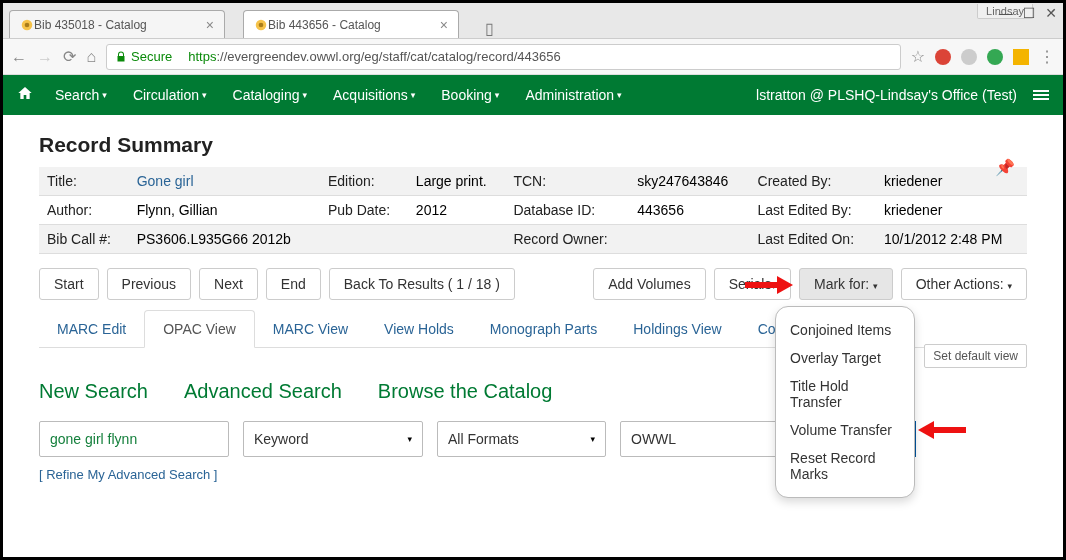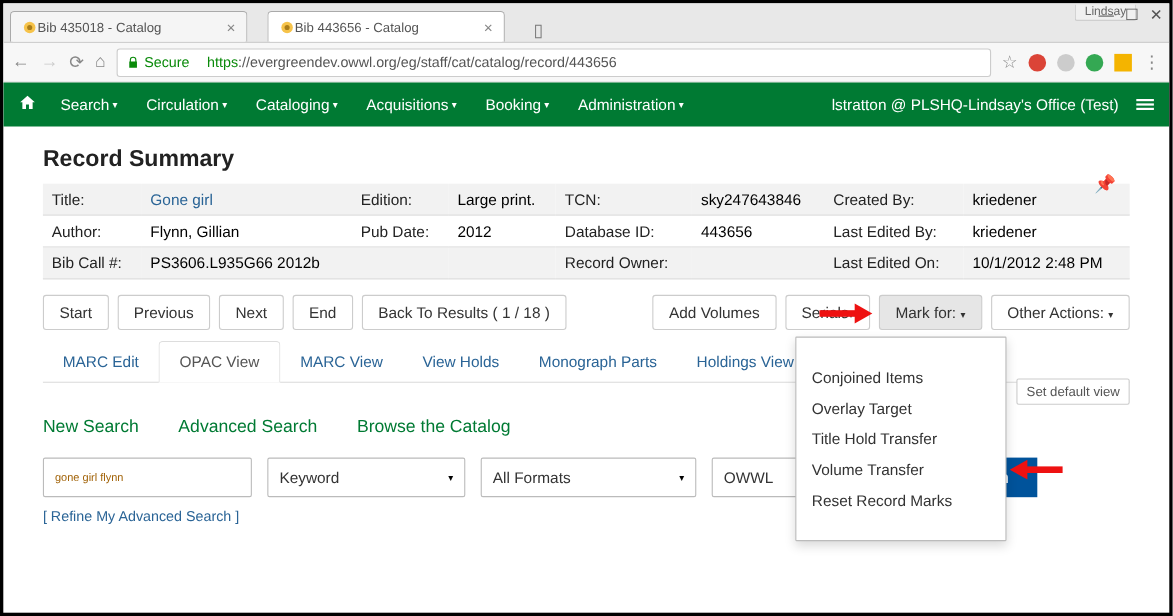--- a/index.html
+++ b/index.html
@@ -33,33 +33,33 @@
   .lbl { font-weight: 400; color: #222; }
   .link { color: #2a6496; }
   .toolbar { margin-top: 14px; display: flex; align-items: center; }
   .btn { border: 1px solid #ccc; background: #fff; padding: 7px 14px; font-size: 14px; color: #333; border-radius: 3px; cursor: pointer; }
   .toolbar .left-group { display: flex; gap: 8px; }
   .toolbar .right-group { margin-left: auto; display: flex; gap: 8px; align-items:center; position:relative;}
   .btn.open { background: #e6e6e6; }
   .red-arrow-h { position:absolute; left:-54px; top:9px; width:50px; height:16px; pointer-events:none;}
   .red-arrow-h .shaft{position:absolute; left:0; top:5px; width:34px; height:6px; background:#e11;}
   .red-arrow-h .head{position:absolute; left:32px; top:-1px; width:0;height:0;border-top:9px solid transparent;border-bottom:9px solid transparent;border-left:16px solid #e11;}
-  .dropdown { position: absolute; right: 112px; top: 38px; width: 192px; background: #fff; border: 1px solid #bbb; border-radius: 1px; box-shadow: 0 4px 10px rgba(0,0,0,0.15); padding: 22px 0; z-index:50;}
+  .dropdown { position: absolute; right: 112px; top: 38px; width: 140px; background: #fff; border: 1px solid #bbb; border-radius: 13px; box-shadow: 0 4px 10px rgba(0,0,0,0.15); padding: 9px 0; z-index:50;}
   .dropdown .item { padding: 6px 14px; font-size: 14px; color: #333; cursor: pointer; display:flex; align-items:center; position:relative;}
   .red-arrow-h2 { position:absolute; right:-52px; width:50px; height:16px; pointer-events:none;}
   .red-arrow-h2 .shaft{position:absolute; right:0; top:5px; width:34px; height:6px; background:#e11;}
   .red-arrow-h2 .head{position:absolute; right:32px; top:-1px; width:0;height:0;border-top:9px solid transparent;border-bottom:9px solid transparent;border-right:16px solid #e11;}
   .tabs { margin-top: 10px; border-bottom: 1px solid #ddd; display: flex; align-items: center; font-size: 14px; position:relative;}
   .tabs .tab-item { padding: 10px 18px; color: #2a6496; cursor: pointer; }
   .tabs .tab-item.active { border: 1px solid #ddd; border-bottom: 1px solid #fff; border-radius: 4px 4px 0 0; color: #555; margin-bottom:-1px; background:#fff;}
   .set-default { position:absolute; right:0; top:34px; border:1px solid #ccc; background:#fff; padding:4px 8px; font-size:12px; color:#555; border-radius:2px;}
-  .search-links { margin-top: 32px; display: flex; gap: 36px; color: #007a33; font-size: 16px; font-weight:500;}
+  .search-links { margin-top: 32px; display: flex; gap: 36px; color: #007a33; font-size: 20px; font-weight:500;}
   .search-row { margin-top: 18px; display: flex; gap: 14px; align-items:center;}
   .field { border: 1px solid #bbb; border-radius: 2px; height: 36px; padding: 0 10px; font-size: 14px; display:flex; align-items:center; justify-content:space-between; background:#fff;}
-  .field input { border:none; outline:none; font-size:10px; width:100%; color:#a16207;}
+  .field input { border:none; outline:none; font-size:14px; width:100%; color:#15803d;}
   .sel { color:#333;}
   .search-btn { background: #00539b; color: #fff; border:none; height:36px; padding:0 26px; font-size:15px; font-weight:700; cursor:pointer;}
   .refine { margin-top: 10px; color: #2a6496; font-size: 13px; }
   .favsvg{width:14px;height:14px;}
 </style>
 </head>
 <body>
 
 <div class="chrome-top">
   <div class="tab">
@@ -245,21 +245,21 @@
   </div>
 
   <div class="search-row">
     <div class="field" style="width:190px">
       <input value="gone girl flynn" style="">
     </div>
     <div class="field" style="width:180px">
       <span class="sel">Keyword</span>
         <span class="caret">▾</span>
     </div>
-    <div class="field" style="width:196px">
+    <div class="field" style="width:169px">
       <span class="sel">All Formats</span>
         <span class="caret">▾</span>
     </div>
     <div class="field" style="width:180px">
       <span class="sel">OWWL</span>
         <span class="caret">▾</span>
     </div>
     <button class="search-btn">Search</button>
   </div>
 

